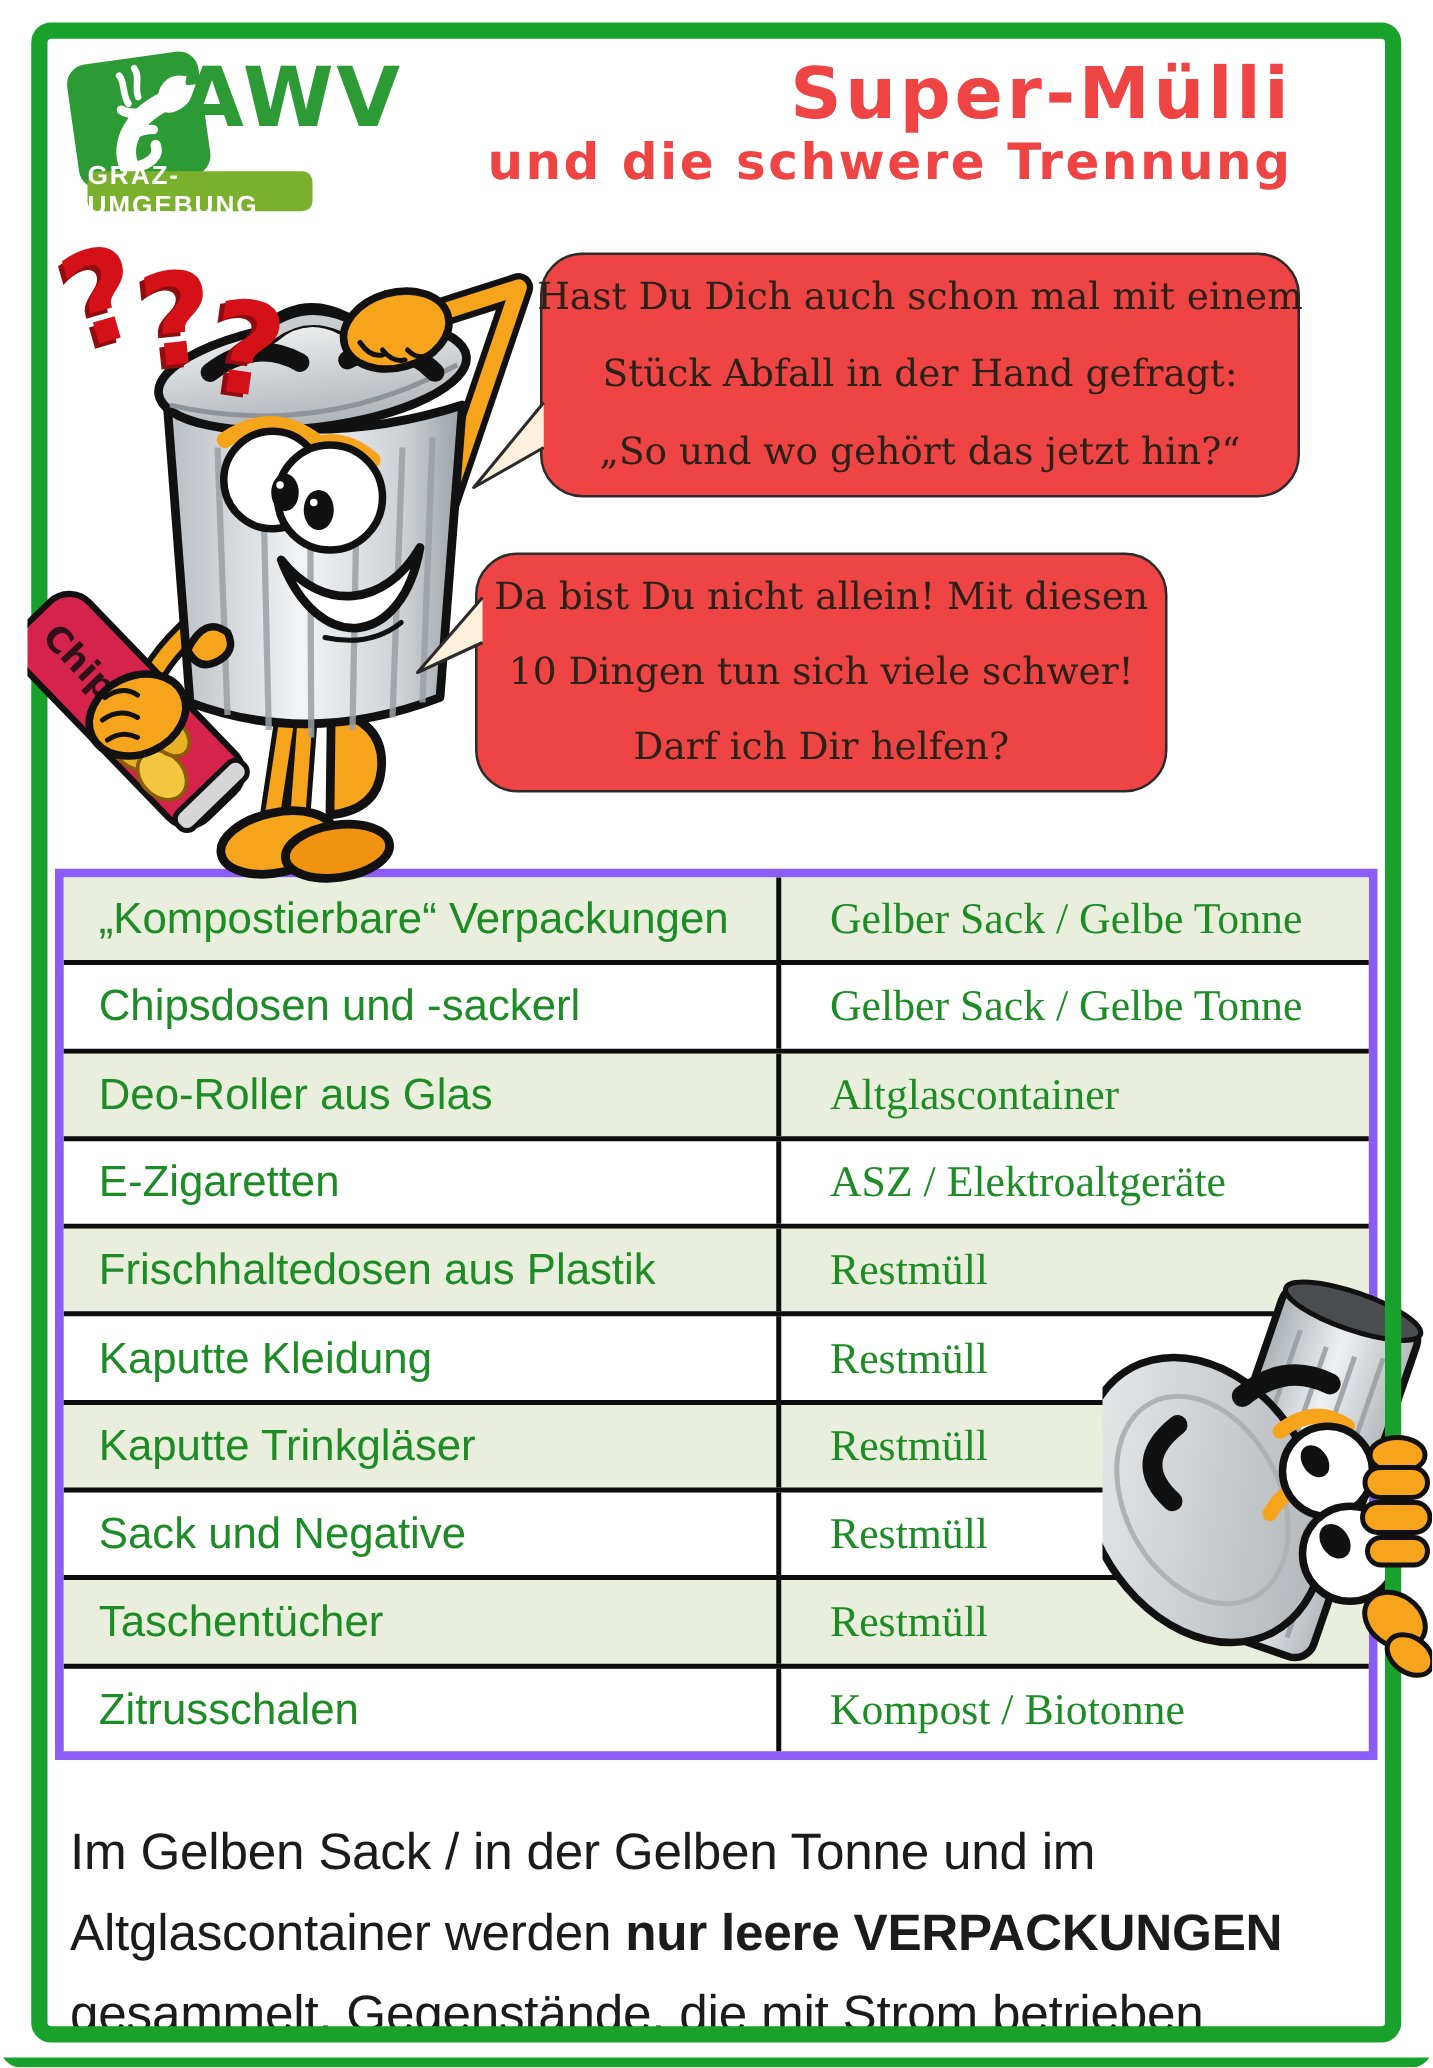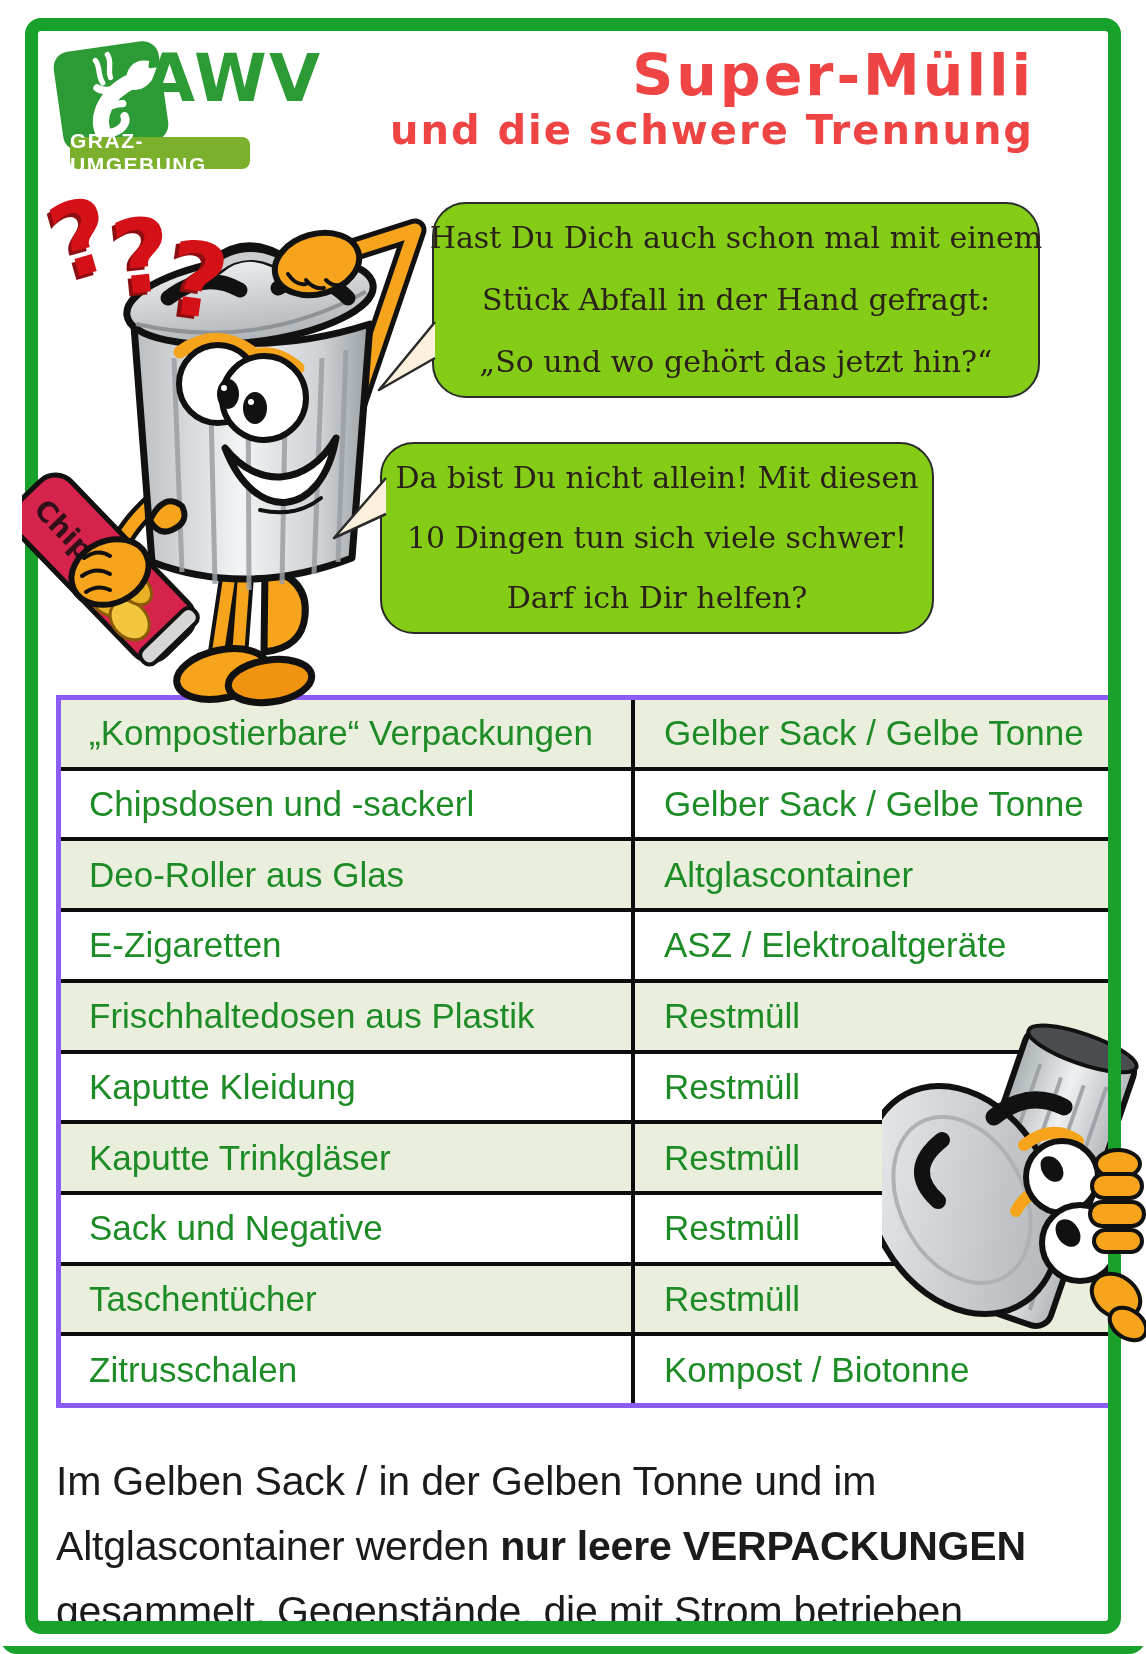--- a/index.html
+++ b/index.html
@@ -23,42 +23,42 @@
          font-family:"DejaVu Sans",sans-serif;font-weight:bold;color:#ef4444;line-height:1.12;}
   .title .l1{font-size:57px;letter-spacing:3px;}
   .title .l2{font-size:40px;letter-spacing:2px;}
   
   .qmark{position:absolute;z-index:6;font-family:"DejaVu Sans",sans-serif;font-weight:bold;
          font-size:102px;color:#d31117;text-shadow:-4px 3px 0 #8e0d10;line-height:1;}
   .q1{left:52px;top:188px;transform:rotate(-16deg);}
   .q2{left:112px;top:206px;transform:rotate(-6deg);}
   .q3{left:168px;top:230px;transform:rotate(8deg);}
   
-  .bubble{position:absolute;z-index:5;background:#84cc16;border:2.5px solid #2b2b2b;border-radius:34px;
+  .bubble{position:absolute;z-index:5;background:#ef4444;border:2.5px solid #2b2b2b;border-radius:34px;
           display:flex;flex-direction:column;justify-content:center;align-items:center;
           font-family:"DejaVu Serif",serif;color:#2a2118;}
   .bubble .line{white-space:nowrap;}
   .bubble1{left:432px;top:202px;width:604px;height:192px;font-size:30px;line-height:62px;}
   .bubble2{left:380px;top:442px;width:550px;height:188px;font-size:30px;line-height:60px;}
   .tail{position:absolute;z-index:6;}
   .tail1{left:377px;top:320px;}
   .tail2{left:332px;top:476px;}
   
   .char1{position:absolute;left:22px;top:200px;width:420px;height:512px;z-index:5;}
   .char2{position:absolute;left:882px;top:1005px;width:264px;height:332px;z-index:3;}
   .fingers{position:absolute;left:1088px;top:1148px;width:58px;height:196px;z-index:6;}
   
-  .wtable{position:absolute;left:56px;top:695px;width:1058px;height:713px;box-sizing:border-box;
-          border:5px solid #8b5cf6;display:flex;flex-direction:column;background:#ffffff;z-index:2;}
+  .wtable{position:absolute;left:44px;top:695px;width:1058px;height:713px;box-sizing:border-box;
+          border:7px solid #8b5cf6;display:flex;flex-direction:column;background:#ffffff;z-index:2;}
   .wrow{flex:1;display:flex;border-bottom:4px solid #0d0d0d;}
   .wrow:last-child{border-bottom:none;}
   .wrow.alt{background:#e9efdc;}
   .cell{display:flex;align-items:center;font-size:35px;color:#1e8c26;box-sizing:border-box;}
   .cell-item{width:574px;border-right:4px solid #0d0d0d;padding-left:28px;}
-  .cell-bin{flex:1;padding-left:29px;}
+  .cell-bin{flex:1;padding-left:39px;font-family:Liberation Serif, serif;}
   
   .footer{position:absolute;left:56px;top:1408px;width:1050px;z-index:3;
           font-size:41px;line-height:1.58;color:#1b1b1b;letter-spacing:-0.2px;}
   .footer b{font-weight:bold;}
 </style>
 </head>
 <body>
 
 <div class="page">
 

